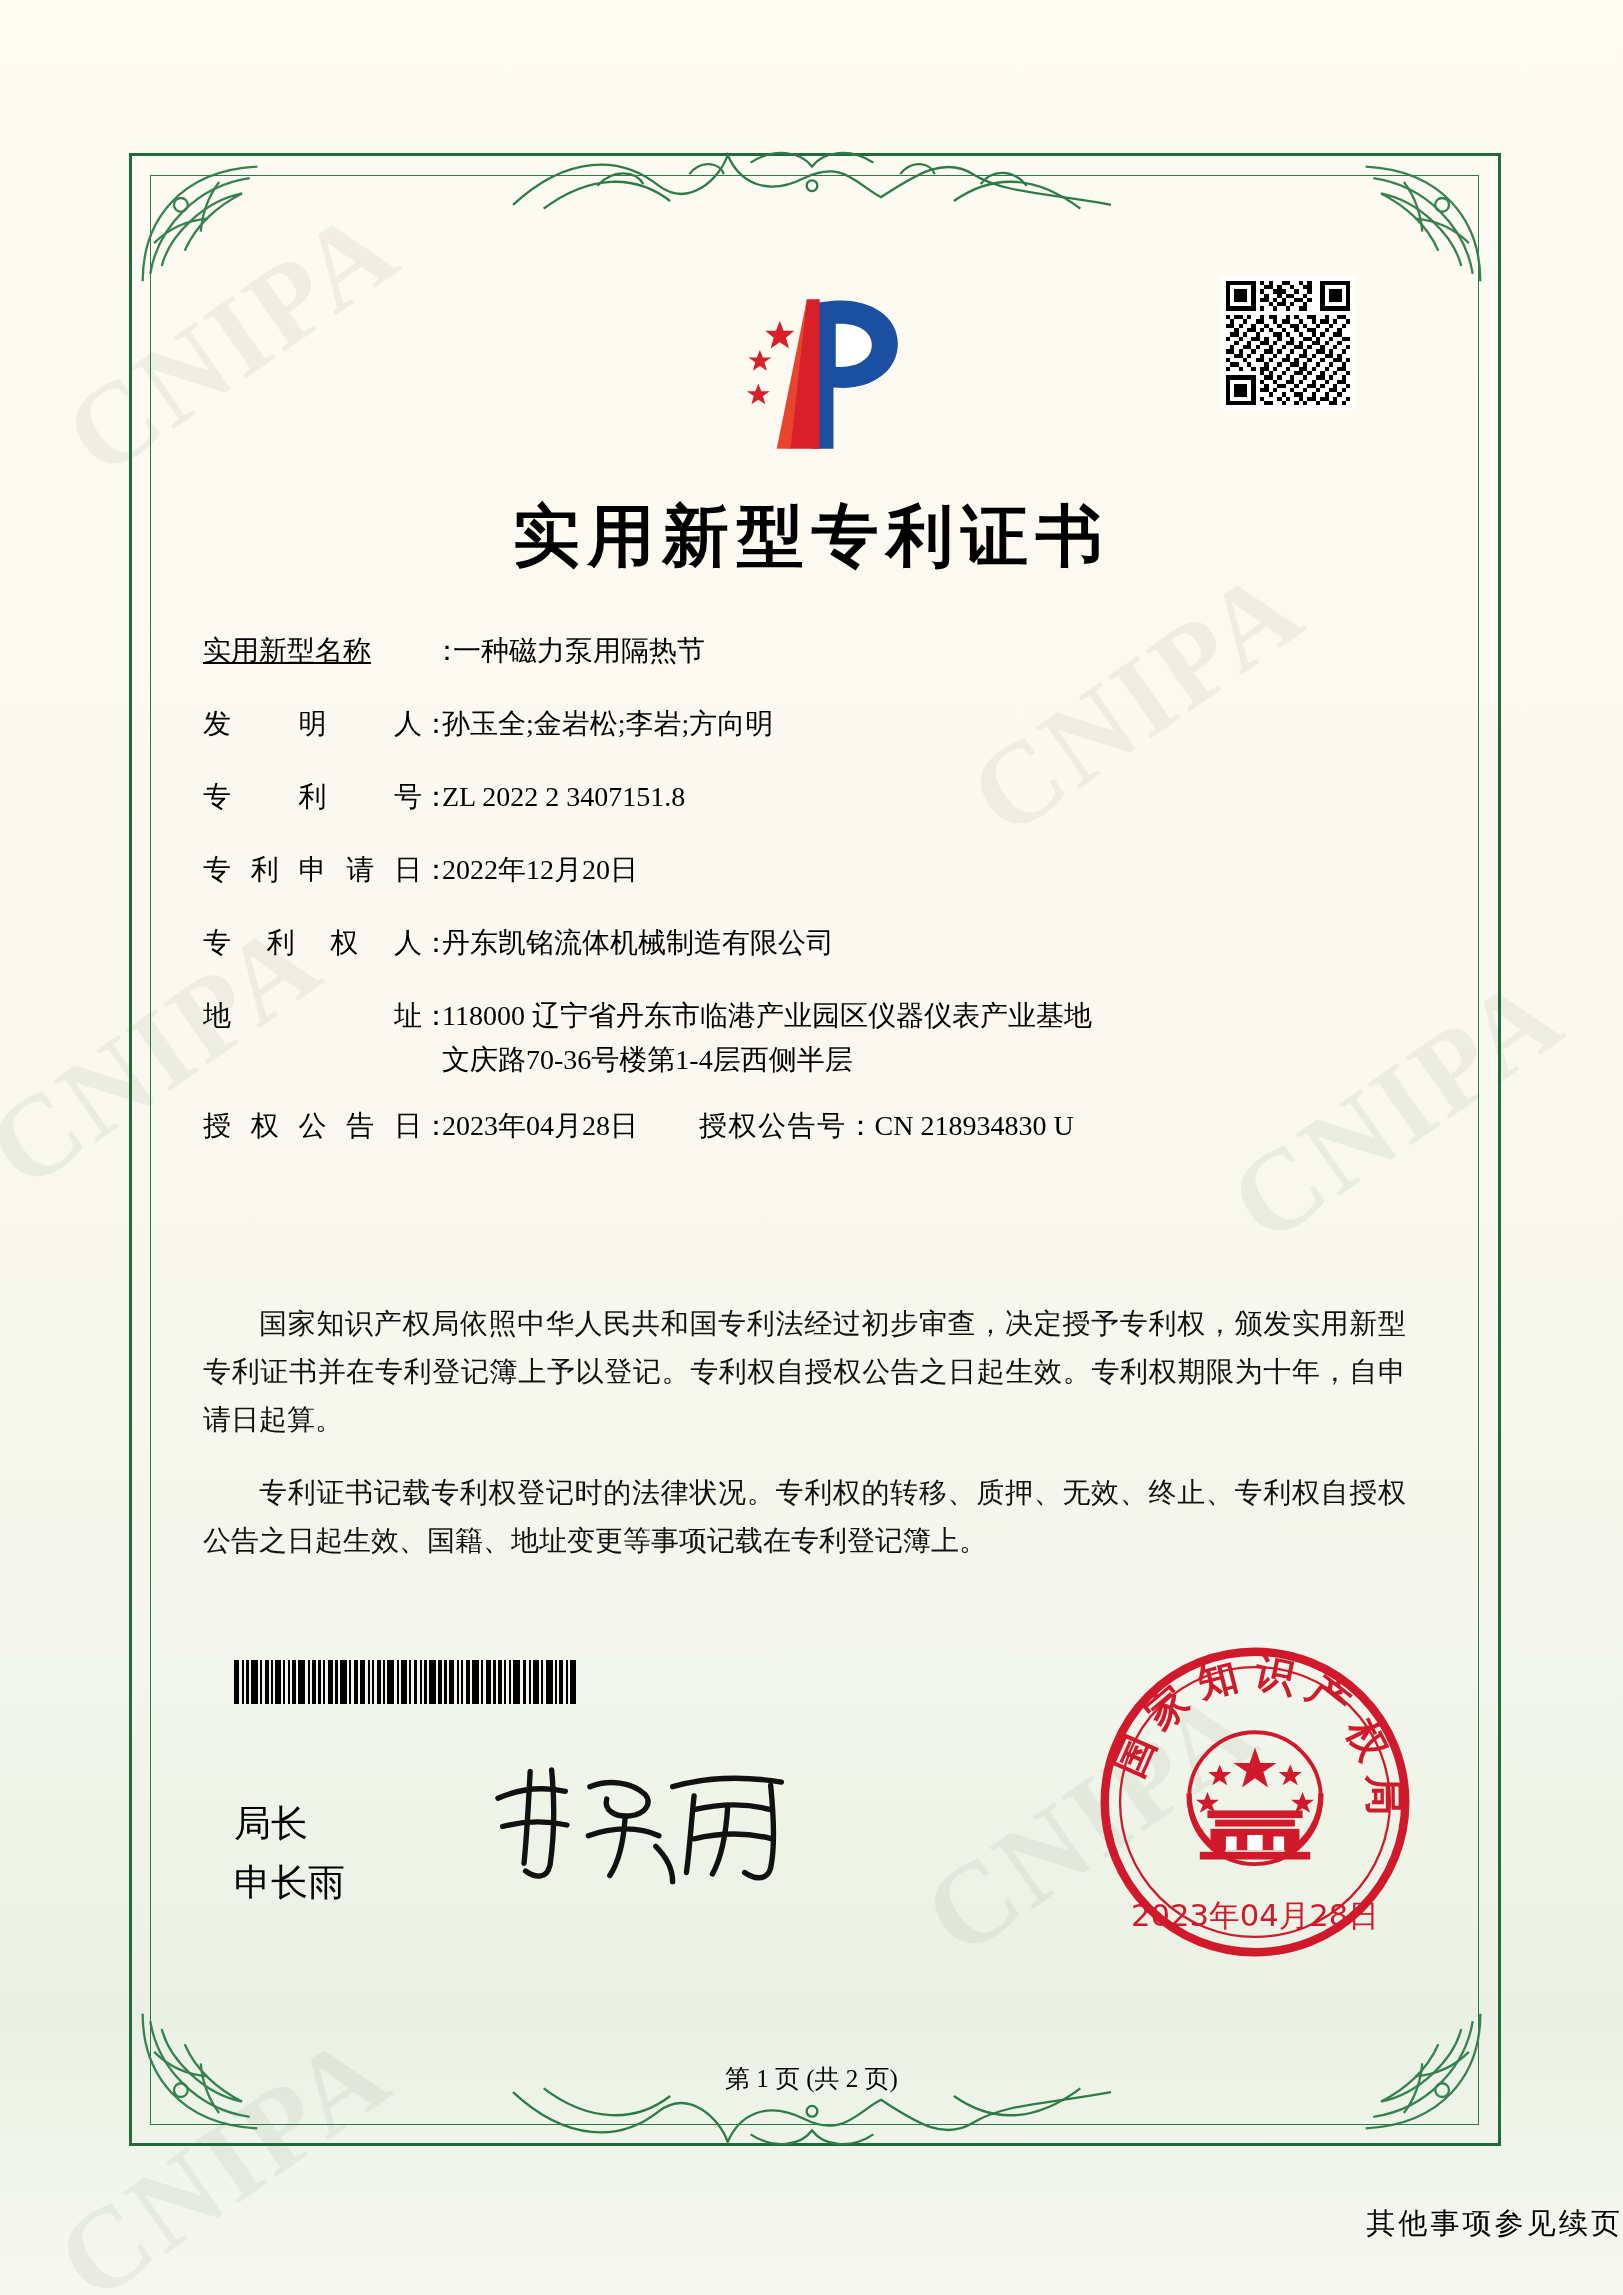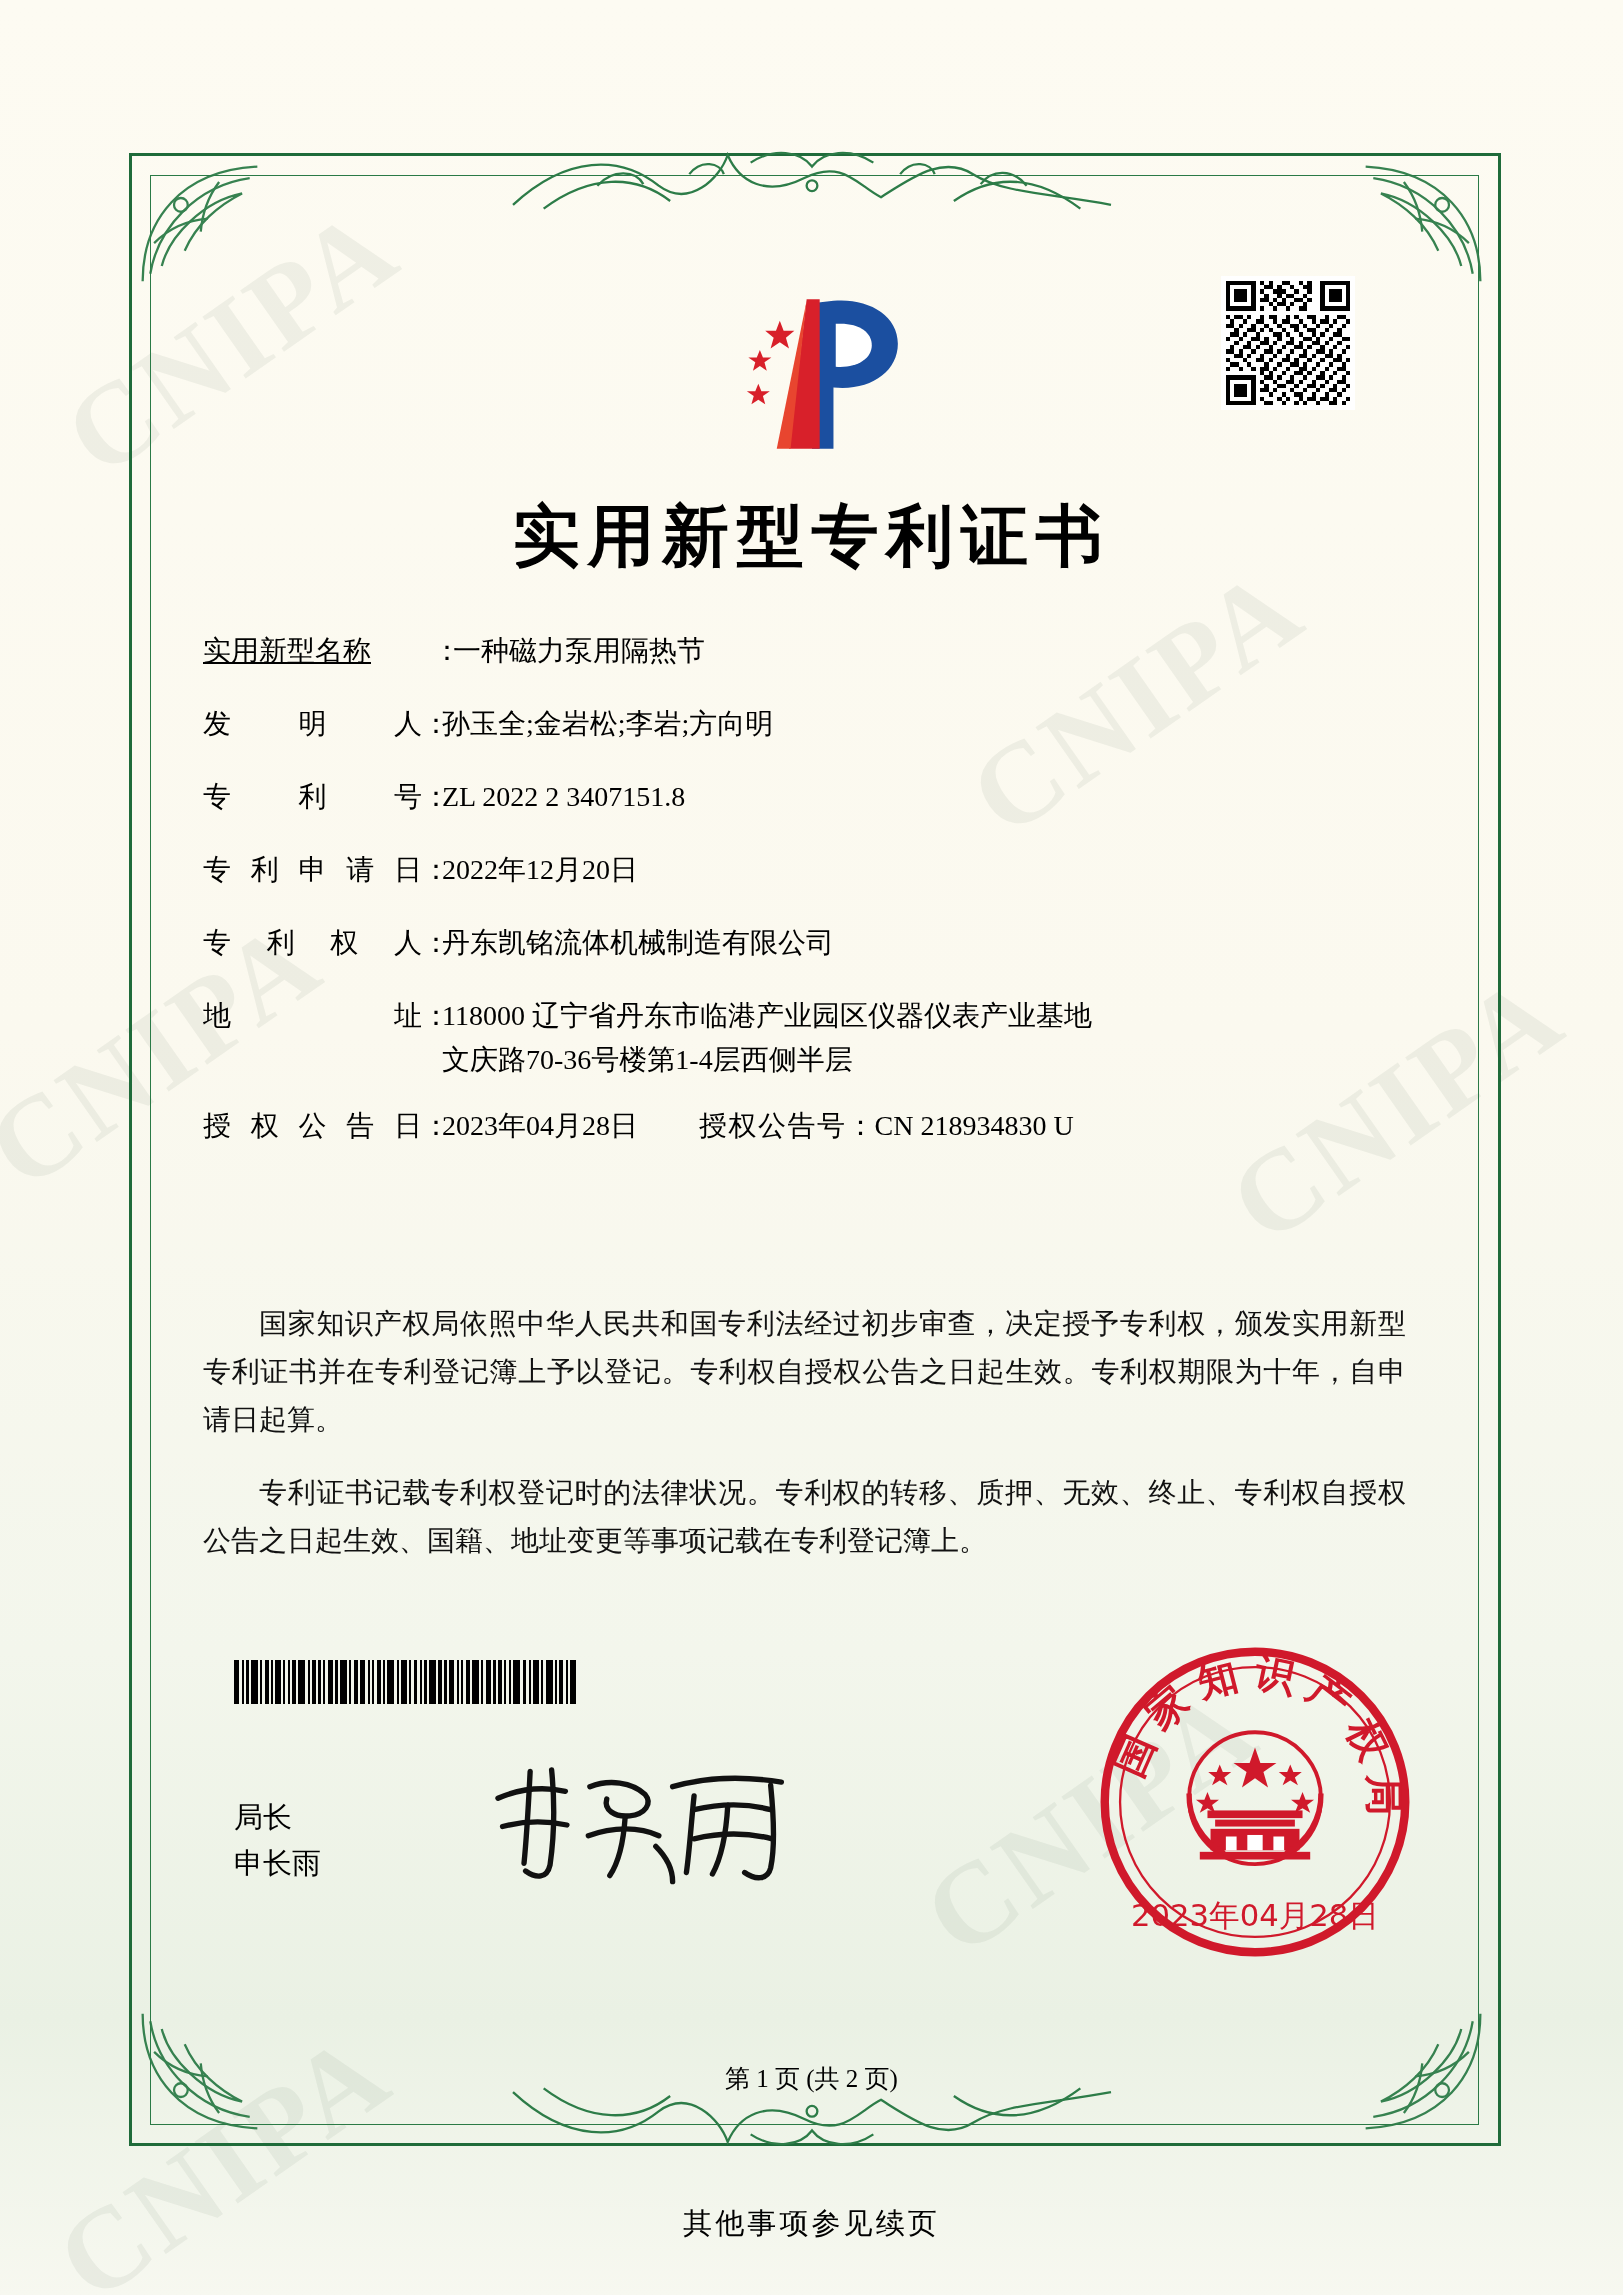--- a/index.html
+++ b/index.html
@@ -166,21 +166,21 @@
   .barcode i {
     display: block;
     background: #000;
     height: 44px;
     margin-right: 2.3px;
   }
   .director {
     position: absolute;
     left: 234px;
     top: 1794px;
-    font-size: 29px;
+    font-size: 37px;
     line-height: 1.6;
     color: #000;
   }
   .signature {
     position: absolute;
     left: 475px;
     top: 1756px;
     width: 360px;
     height: 138px;
     color: #111;
@@ -199,21 +199,21 @@
     top: 2062px;
     text-align: center;
     font-size: 25px;
     color: #000;
   }
   .footnote {
     position: absolute;
     left: 0;
     right: 0;
     top: 2204px;
-    text-align: center;
+    text-align: right;
     font-size: 29px;
     letter-spacing: 3.1px;
     color: #000;
     font-family: "DejaVu Sans", "Liberation Sans", sans-serif;
   }
 </style>
 </head>
 <body>
 
 <div class="page">

